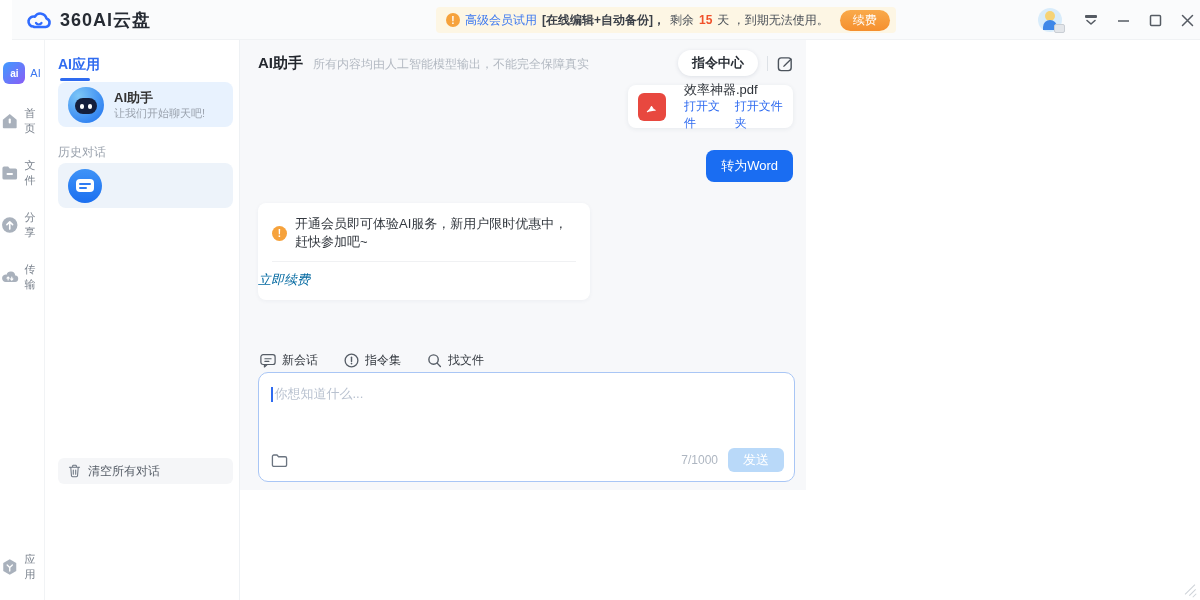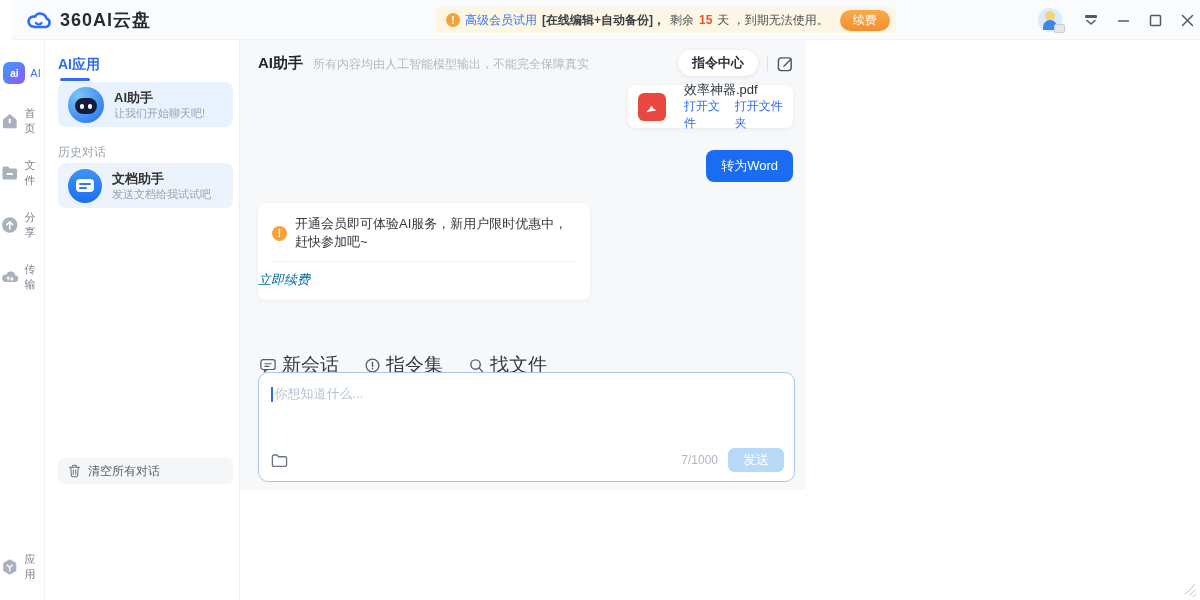--- a/index.html
+++ b/index.html
@@ -70,21 +70,21 @@
   .file-links { display:flex; gap:12px; font-size:12px; }
   .file-links span { color:#2f6bf0; cursor:pointer; }
   .word-btn { position:absolute; right:13px; top:110px; height:32px; padding:0 15px; background:#1a6df2; color:#fff; font-size:13px; border:none; border-radius:8px; cursor:pointer; }
 
   .promo { position:absolute; left:18px; top:163px; width:332px; background:#fff; border-radius:8px; box-shadow:0 1px 4px rgba(40,60,90,.05); }
   .promo-row1 { display:flex; align-items:center; gap:8px; padding:12px 14px 10px; font-size:13px; color:#33383f; }
   .promo-div { height:1px; background:#f0f1f3; margin:0 14px; }
   .promo-row2 { text-align:left; padding:9px 0 11px; font-size:13px; color:#0369a1; cursor:pointer;font-style:italic; }
 
   .chat-toolbar { position:absolute; left:20px; top:312px; display:flex; align-items:center; gap:26px; }
-  .ct-item { display:flex; align-items:center; gap:6px; font-size:19px; color:#33383f; cursor:pointer; }
+  .ct-item { display:flex; align-items:center; gap:6px; font-size:12px; color:#33383f; cursor:pointer; }
   .ct-item svg { color:#565d66; }
 
   .input-box { position:absolute; left:18px; top:332px; width:537px; height:110px; background:#fff; border:1.5px solid #a9c6f5; border-radius:10px; }
   .ph-row { position:absolute; left:12px; top:12px; display:flex; align-items:center; }
   .caret { width:1.5px; height:15px; background:#2f6bf0; margin-right:2px; }
   .placeholder { font-size:13px; color:#b9c2d0; }
   .ib-bottom { position:absolute; left:12px; right:10px; bottom:9px; display:flex; align-items:center; }
   .folder-ico { color:#6b7480; cursor:pointer; display:flex; }
   .counter { margin-left:auto; font-size:12px; color:#aeb6c1; margin-right:10px; }
   .send-btn { background:#b9d9f9; color:#fff; border:none; border-radius:6px; height:24px; padding:0 15px; font-size:13px; cursor:pointer; }
@@ -207,24 +207,20 @@
     </div>
 
     <div class="hist-label">历史对话</div>
 
     <div class="sb-card doc">
       <div class="doc-ava">
         <i class="bub"></i>
           <i class="l1"></i>
           <i class="l2"></i>
       </div>
-      <div>
-        <div class="t">文档助手</div>
-        <div class="s">发送文档给我试试吧</div>
-      </div>
     </div>
 
     <div class="clear-bar">
       <svg width="13" height="14" viewBox="0 0 14 15">
         <path d="M1.5 3.5h11 M5 3.5V2a.8.8 0 0 1 .8-.8h2.4A.8.8 0 0 1 9 2v1.5 M3 3.5l.7 9a1.2 1.2 0 0 0 1.2 1.1h4.2a1.2 1.2 0 0 0 1.2-1.1l.7-9 M5.7 6.5v4.5 M8.3 6.5v4.5" fill="none" stroke="#6b7480" stroke-width="1.1" stroke-linecap="round"></path>
       </svg>
       <span>清空所有对话</span>
     </div>
   </div>
 

